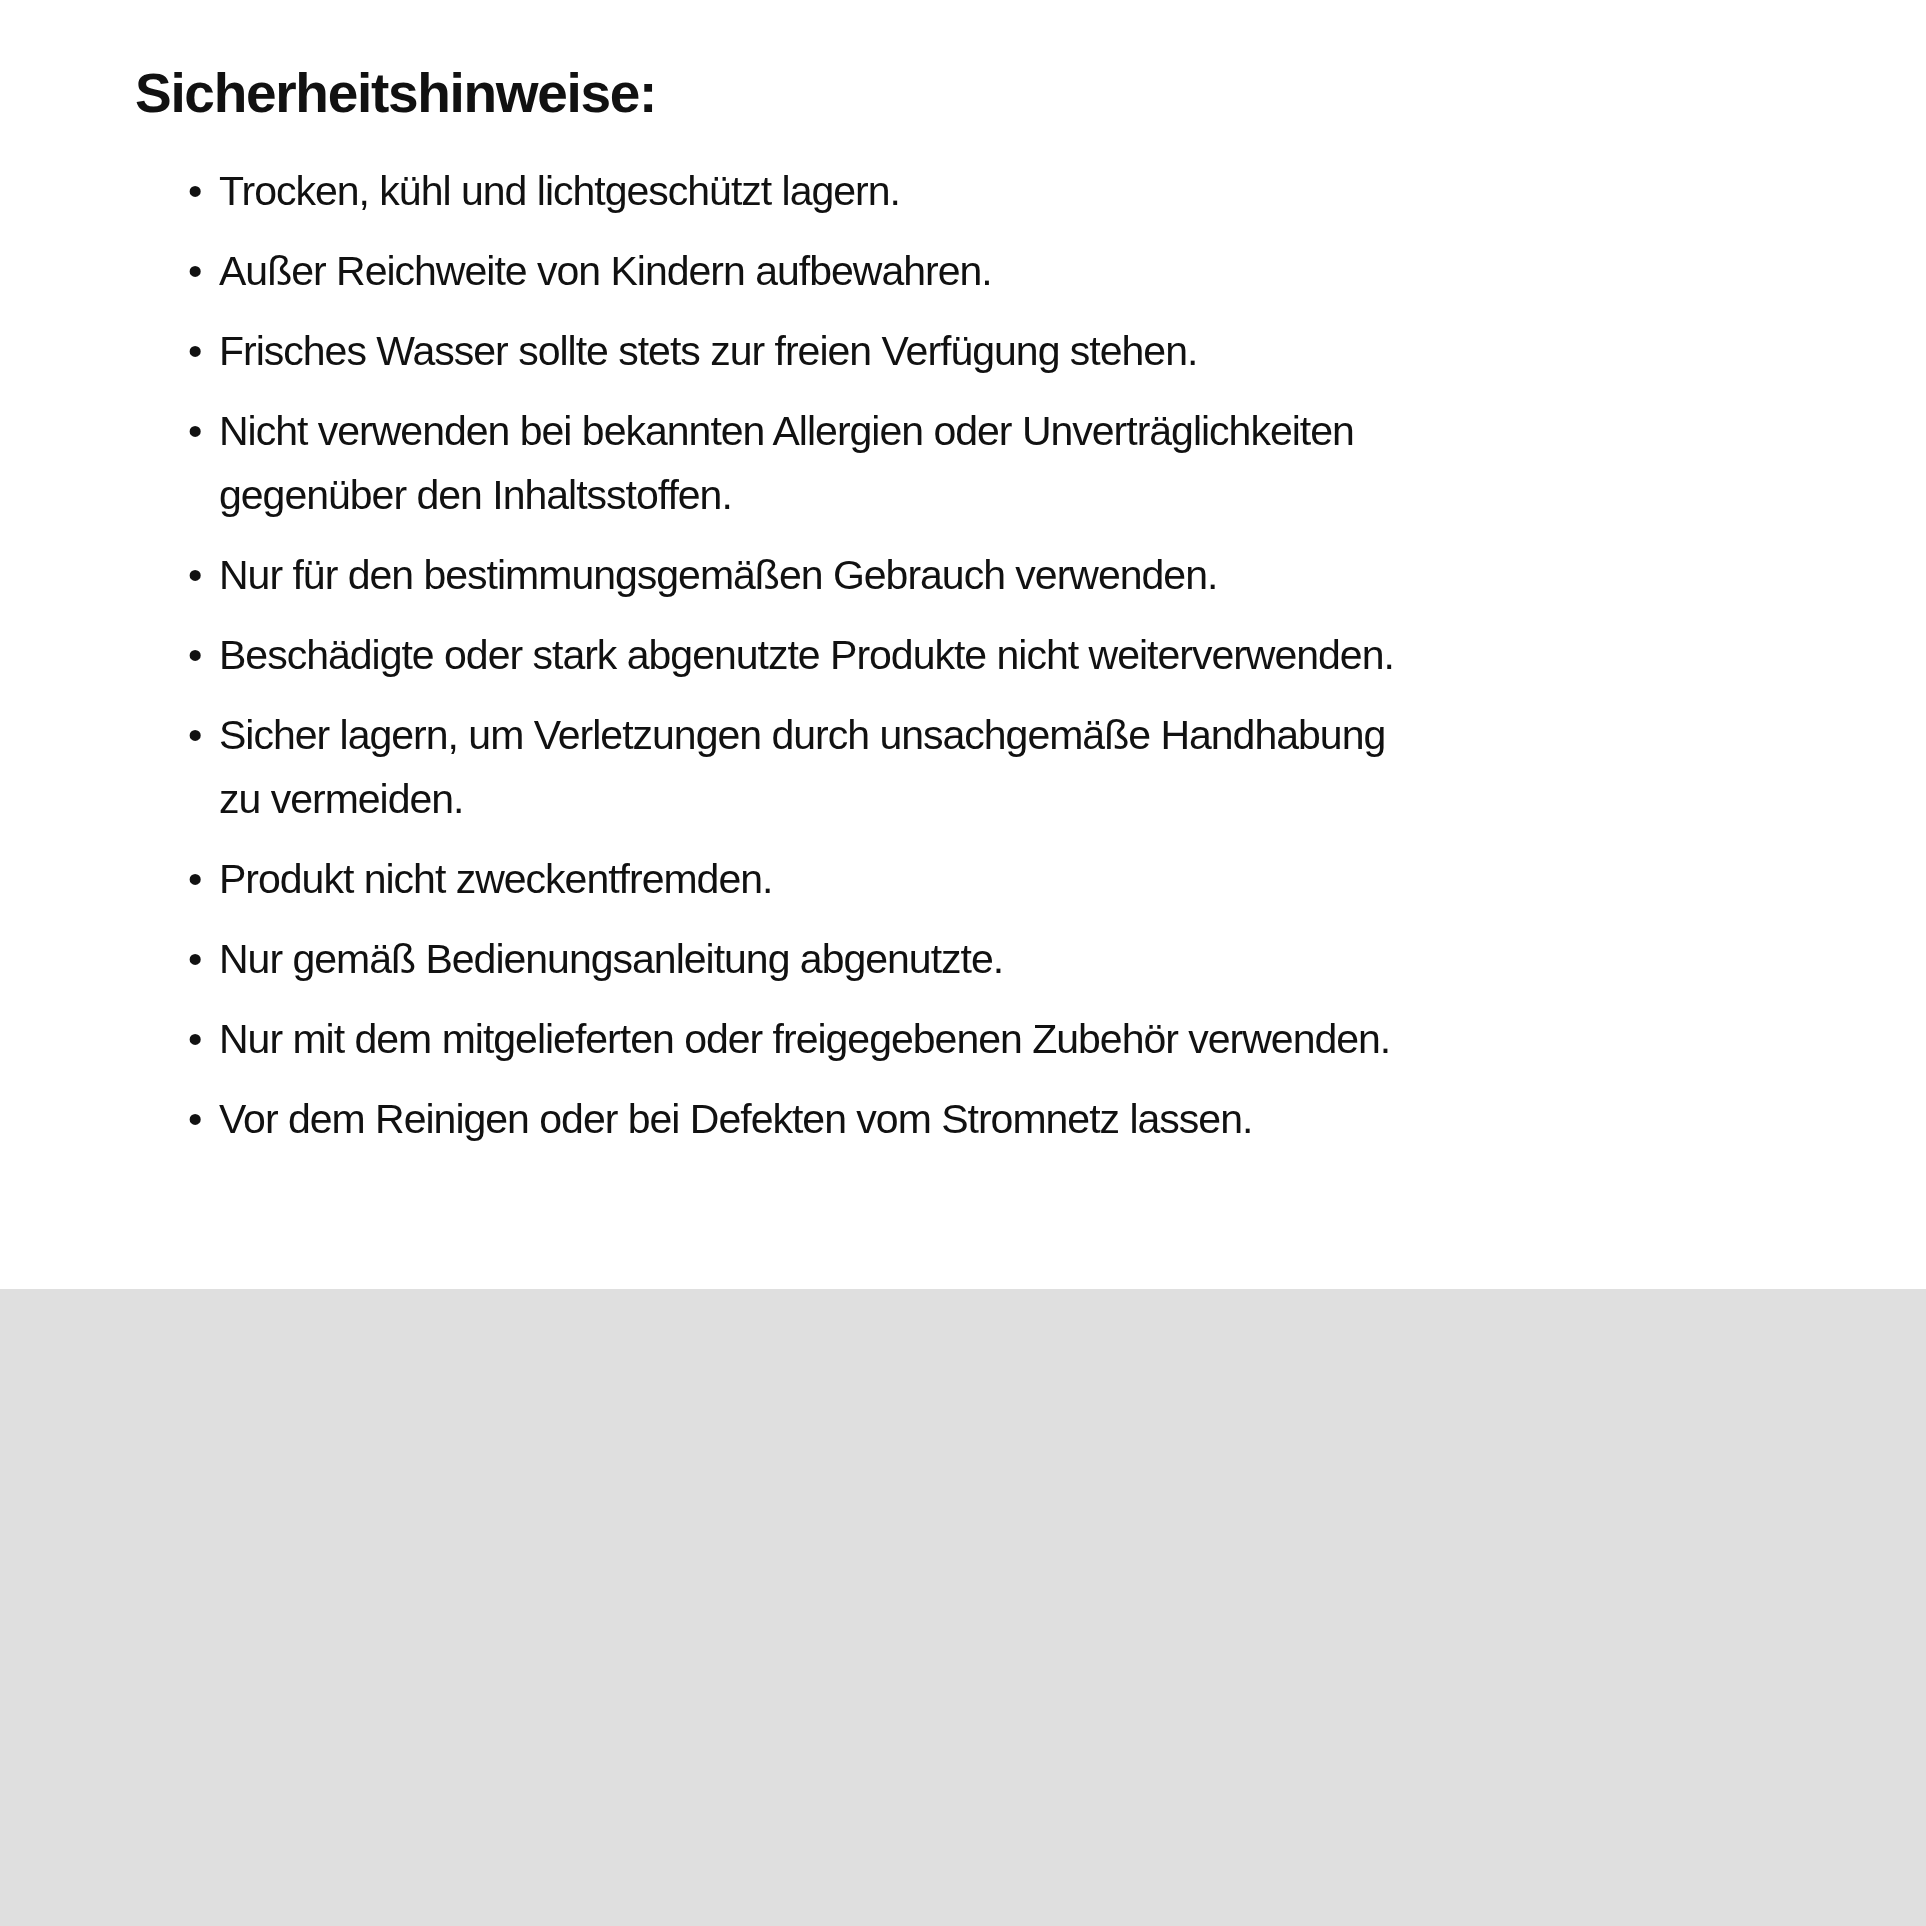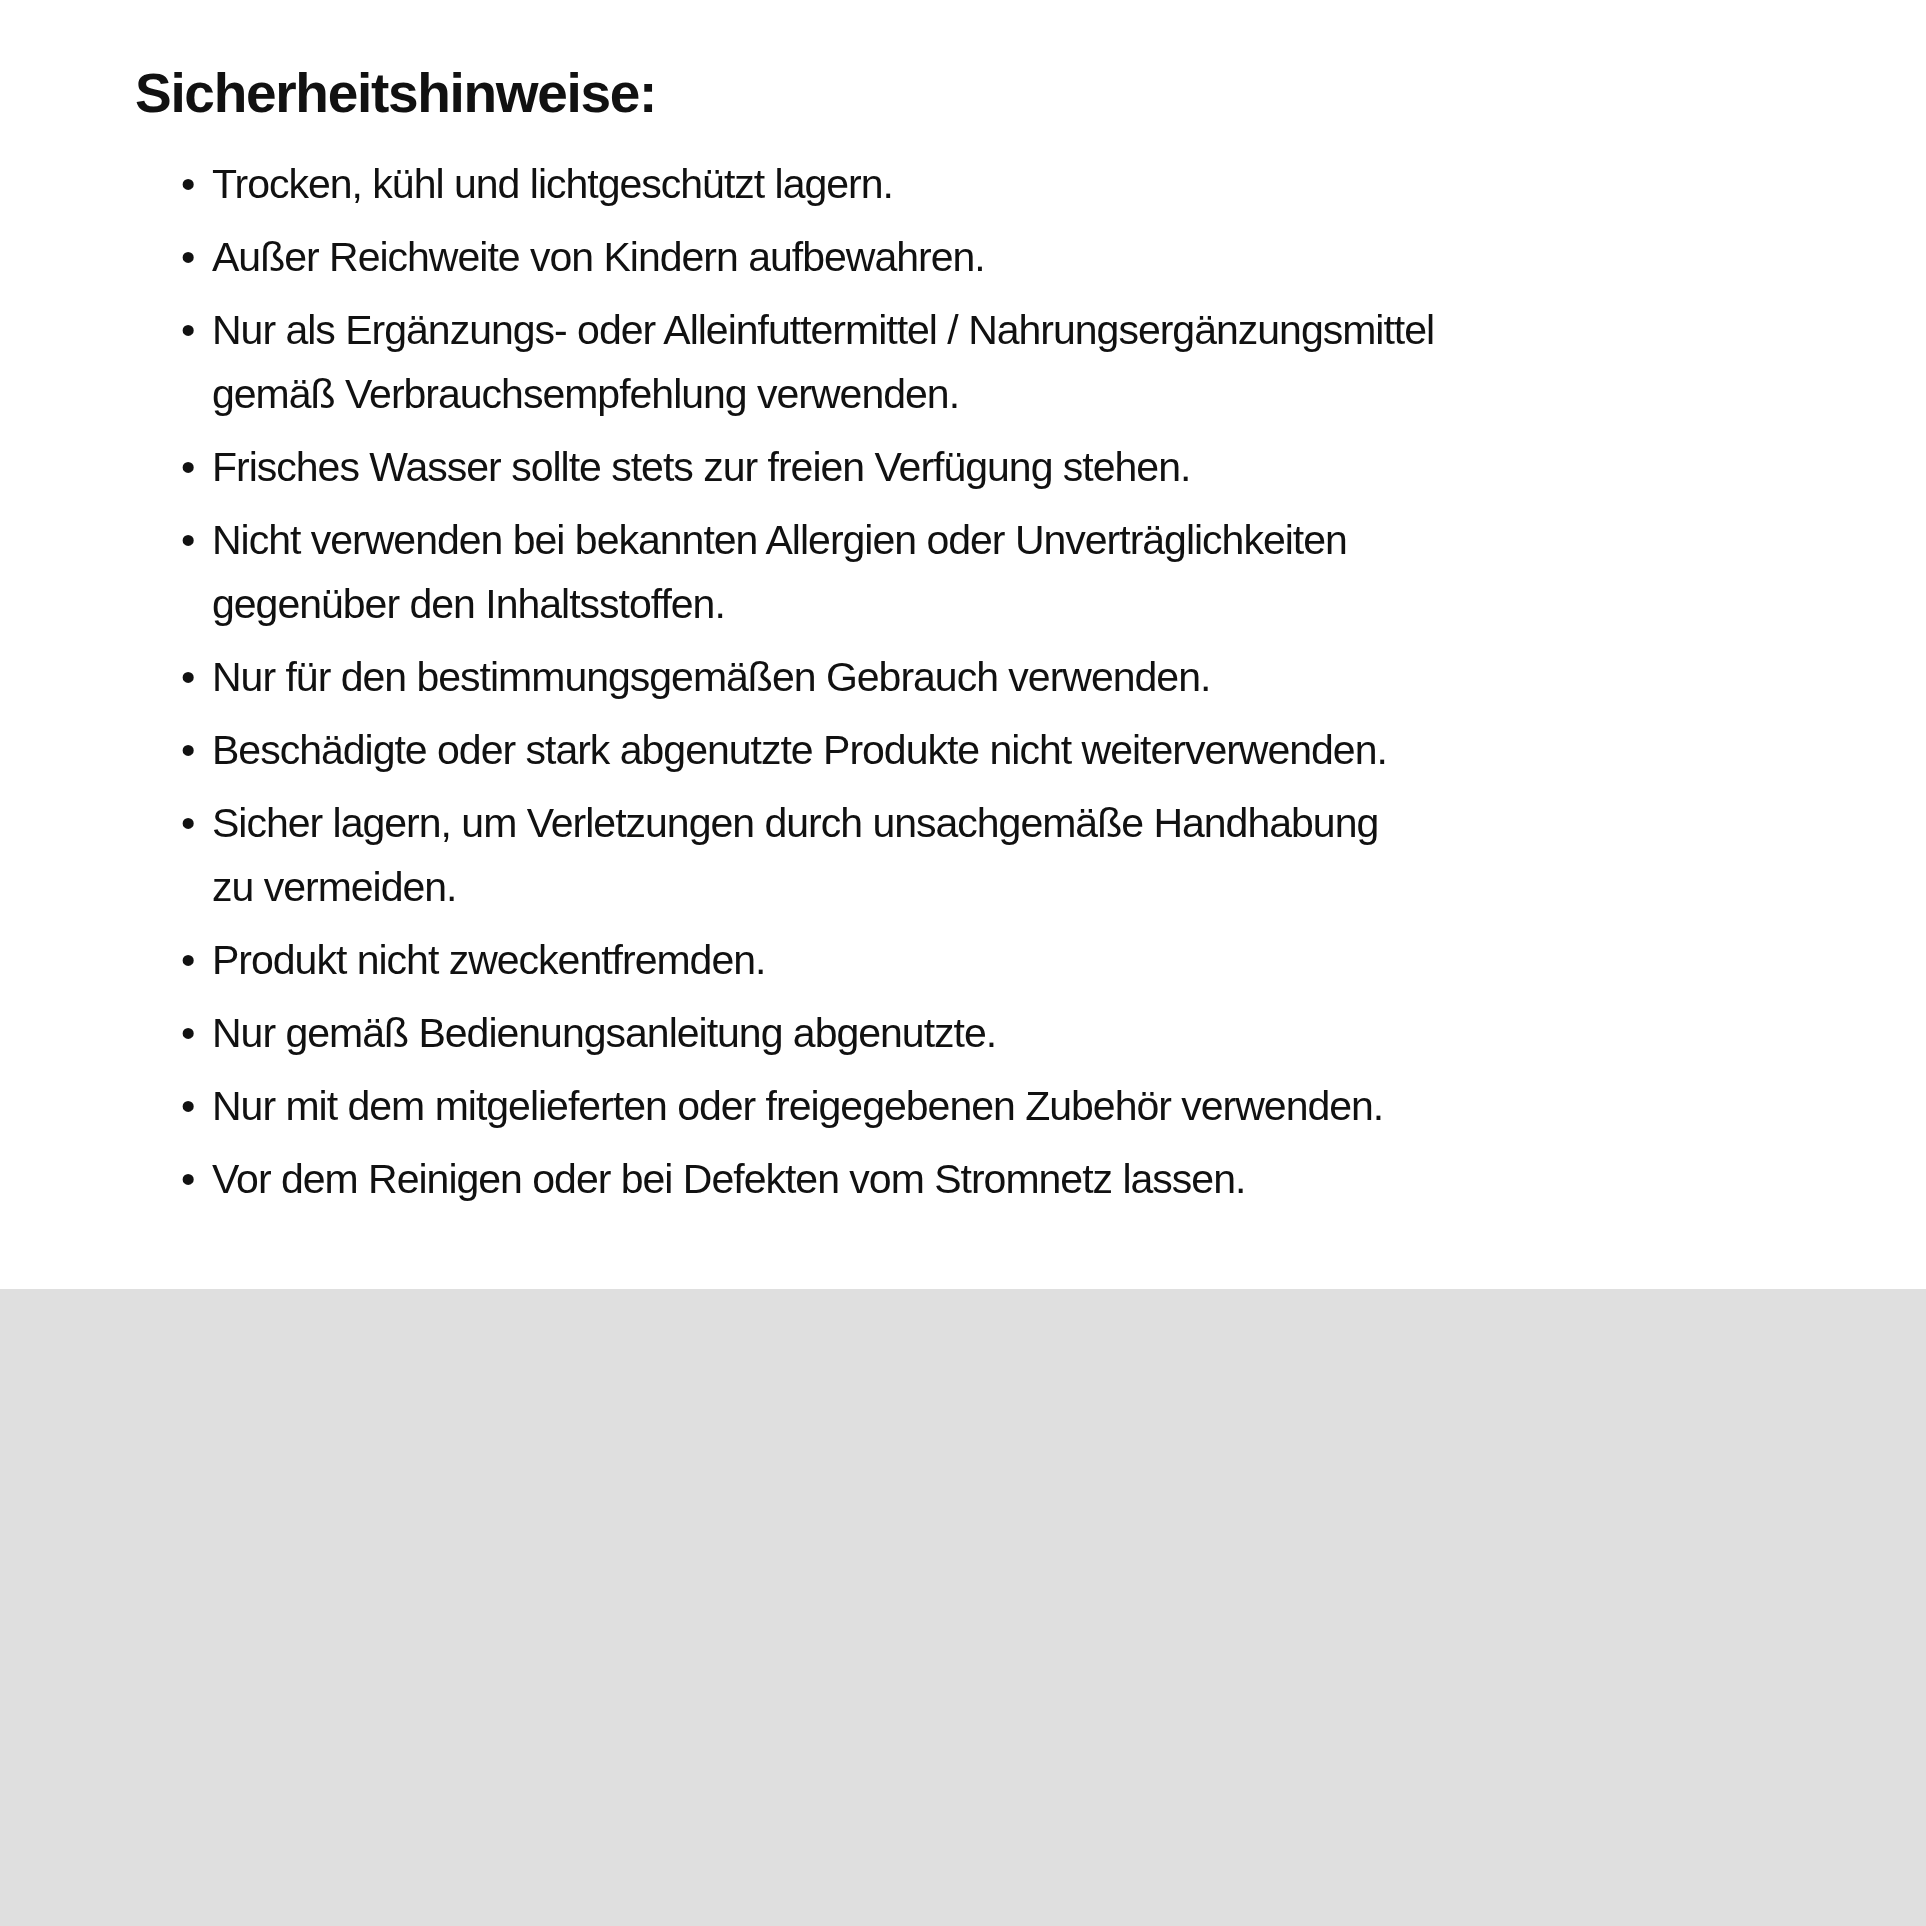--- a/index.html
+++ b/index.html
@@ -28,21 +28,21 @@
     line-height: 1.15;
   }
   ul.bullet-list {
     margin: 0;
     padding: 0;
     list-style: none;
     position: absolute;
   }
   ul.bullet-list li {
     position: relative;
-    margin: 9px;
+    margin: 16px;
   }
   ul.bullet-list li::before {
     content: "\2022";
     position: absolute;
     left: 0;
     top: 0;
   }
   .de-list {
     left: 172px;
     top: 143px;
@@ -64,21 +64,20 @@
 </head>
 <body>
 
 <div class="page">
 
   <h1 class="de-heading">Sicherheitshinweise:</h1>
 
   <ul class="bullet-list de-list">
       <li>Trocken, kühl und lichtgeschützt lagern.</li>
       <li>Außer Reichweite von Kindern aufbewahren.</li>
-      <li>Nur als Ergänzungs- oder Alleinfuttermittel / Nahrungsergänzungsmittel<br>gemäß Verbrauchsempfehlung verwenden.</li>
       <li>Frisches Wasser sollte stets zur freien Verfügung stehen.</li>
       <li>Nicht verwenden bei bekannten Allergien oder Unverträglichkeiten<br>gegenüber den Inhaltsstoffen.</li>
       <li>Nur für den bestimmungsgemäßen Gebrauch verwenden.</li>
       <li>Beschädigte oder stark abgenutzte Produkte nicht weiterverwenden.</li>
       <li>Sicher lagern, um Verletzungen durch unsachgemäße Handhabung<br>zu vermeiden.</li>
       <li>Produkt nicht zweckentfremden.</li>
       <li>Nur gemäß Bedienungsanleitung abgenutzte.</li>
       <li>Nur mit dem mitgelieferten oder freigegebenen Zubehör verwenden.</li>
       <li>Vor dem Reinigen oder bei Defekten vom Stromnetz lassen.</li>
     </ul>

